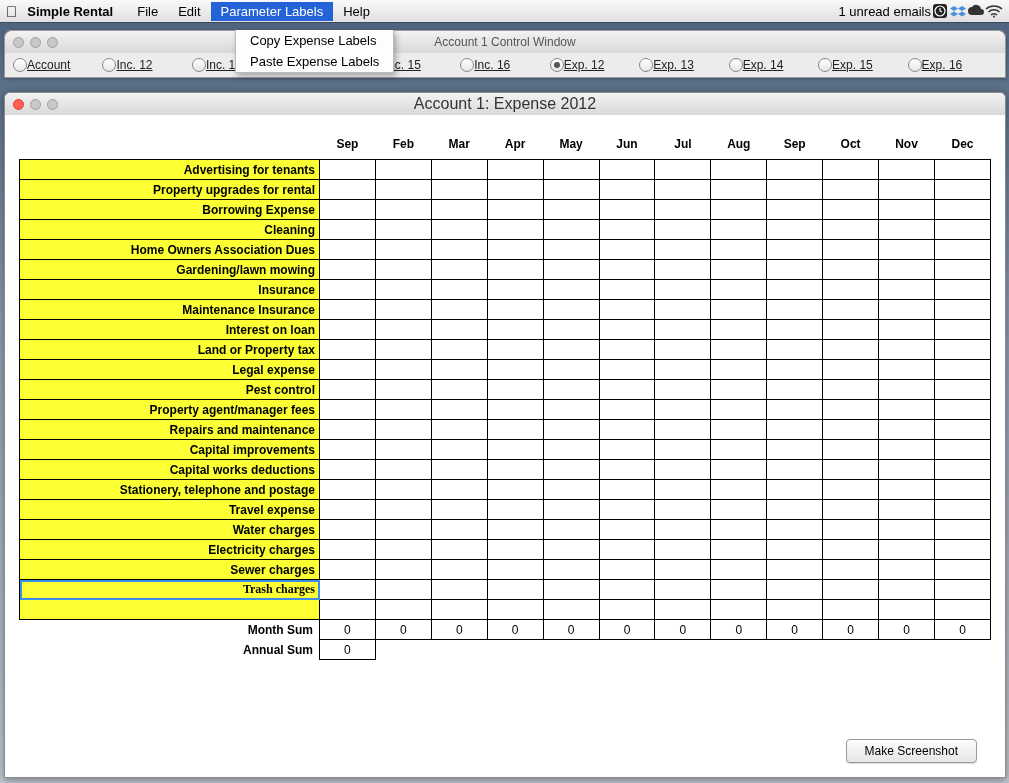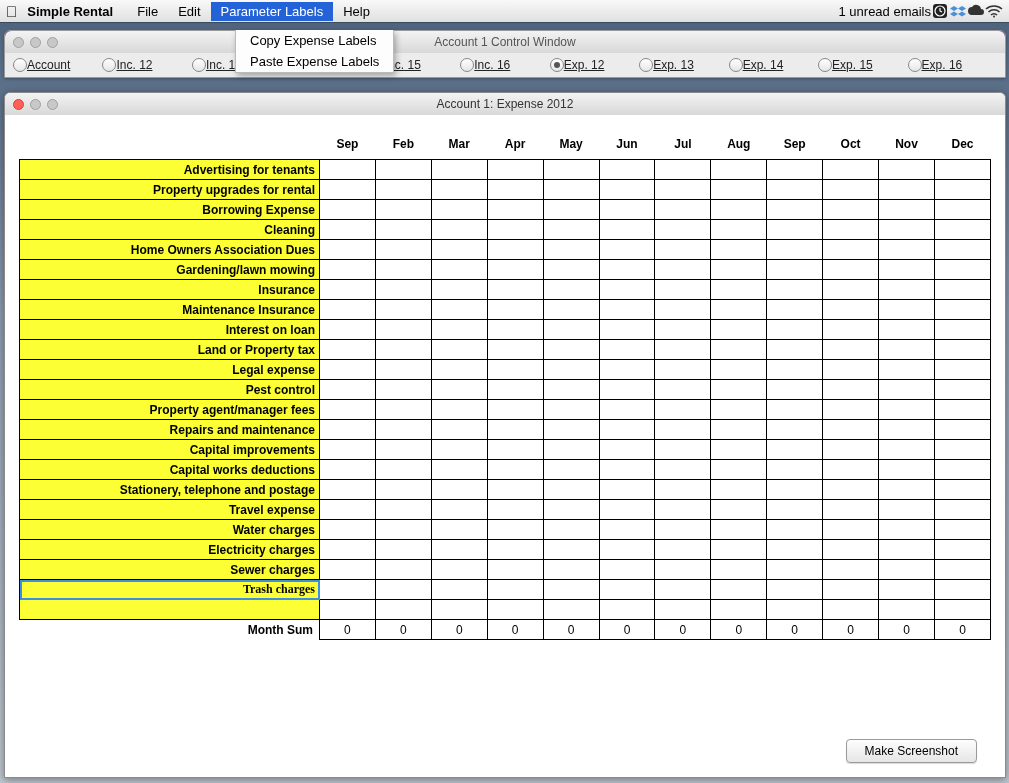--- a/index.html
+++ b/index.html
@@ -25,21 +25,21 @@
   .traffic { display:flex; gap:6px; margin-left:8px; }
   .tl { width:11px; height:11px; border-radius:50%; background:#c8c8c8; border:1px solid #a0a0a0; }
   .ctrl-title-text { position:absolute; left:0; right:0; text-align:center; pointer-events:none; }
   .radio-row { display:flex; align-items:center; padding:5px 8px; gap:0; background:#ececec; font-size:12px; color:#222; }
   .radio-opt { display:flex; align-items:center; flex:1; justify-content:flex-start;text-decoration:underline; }
   .radio-circle { width:14px; height:14px; border:1px solid #888; border-radius:50%; background:linear-gradient(#fff,#e6e6e6); display:flex; align-items:center; justify-content:center; }
   .radio-circle.selected::after { content:""; width:6px; height:6px; background:#555; border-radius:50%; }
 
   
   .main-window { position:absolute; top:92px; left:4px; width:1002px; height:686px; background:#fff; border:1px solid #8a8a8a; border-radius:6px 6px 0 0; box-shadow:0 2px 8px rgba(0,0,0,.4); z-index:20; }
-  .main-title { height:22px; background:linear-gradient(#f3f3f3,#d8d8d8); border-radius:6px 6px 0 0; display:flex; align-items:center; font-size:12px; color:#333; position:relative; }
+  .main-title { height:22px; background:linear-gradient(#f3f3f3,#d8d8d8); border-radius:6px 6px 0 0; display:flex; align-items:center; font-size:16px; color:#333; position:relative; }
   .main-title .traffic .tl.red { background:#ff5f57; border-color:#e33e32; }
   .main-title .traffic .tl.yellow { background:#c8c8c8; }
   .main-title .traffic .tl.green { background:#c8c8c8; }
   .main-title-text { position:absolute; left:0; right:0; text-align:center; pointer-events:none; }
 
   .sheet-area { position:absolute; top:22px; left:0; right:0; bottom:0; padding:18px 14px 10px 14px; }
 
   table.sheet { border-collapse:collapse; width:100%; table-layout:fixed; }
   table.sheet th, table.sheet td { font-size:12px; }
   table.sheet col.labelcol { width:300px; }
@@ -551,17 +551,32 @@
             <td class="sum-cell">0</td>
             <td class="sum-cell">0</td>
             <td class="sum-cell">0</td>
             <td class="sum-cell">0</td>
             <td class="sum-cell">0</td>
             <td class="sum-cell">0</td>
             <td class="sum-cell">0</td>
             <td class="sum-cell">0</td>
             <td class="sum-cell">0</td>
           </tr>
+          <tr>
+            <td class="sum-label">Annual Sum</td>
+            <td class="annual-cell">0</td>
+            <td></td>
+            <td></td>
+            <td></td>
+            <td></td>
+            <td></td>
+            <td></td>
+            <td></td>
+            <td></td>
+            <td></td>
+            <td></td>
+            <td></td>
+          </tr>
         </tbody>
     </table>
     <button class="screenshot-btn">Make Screenshot</button>
   </div>
 </div>
 
 </body></html>

